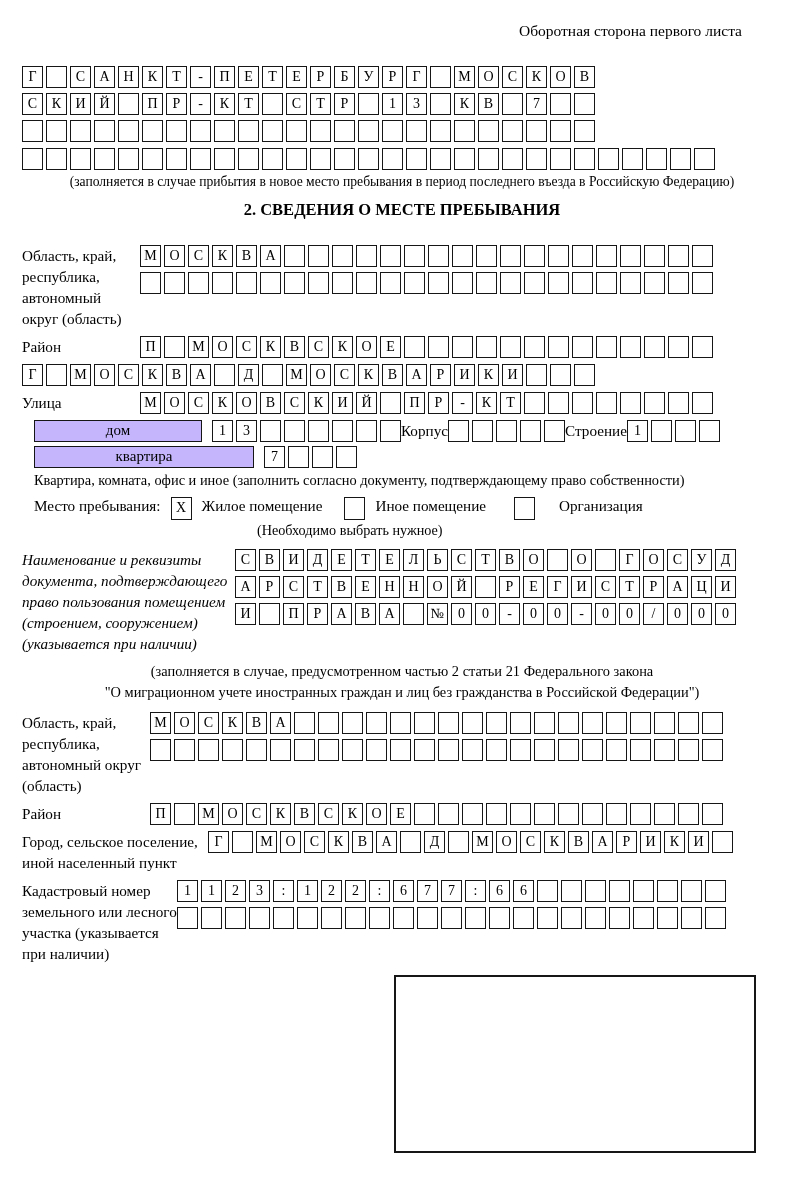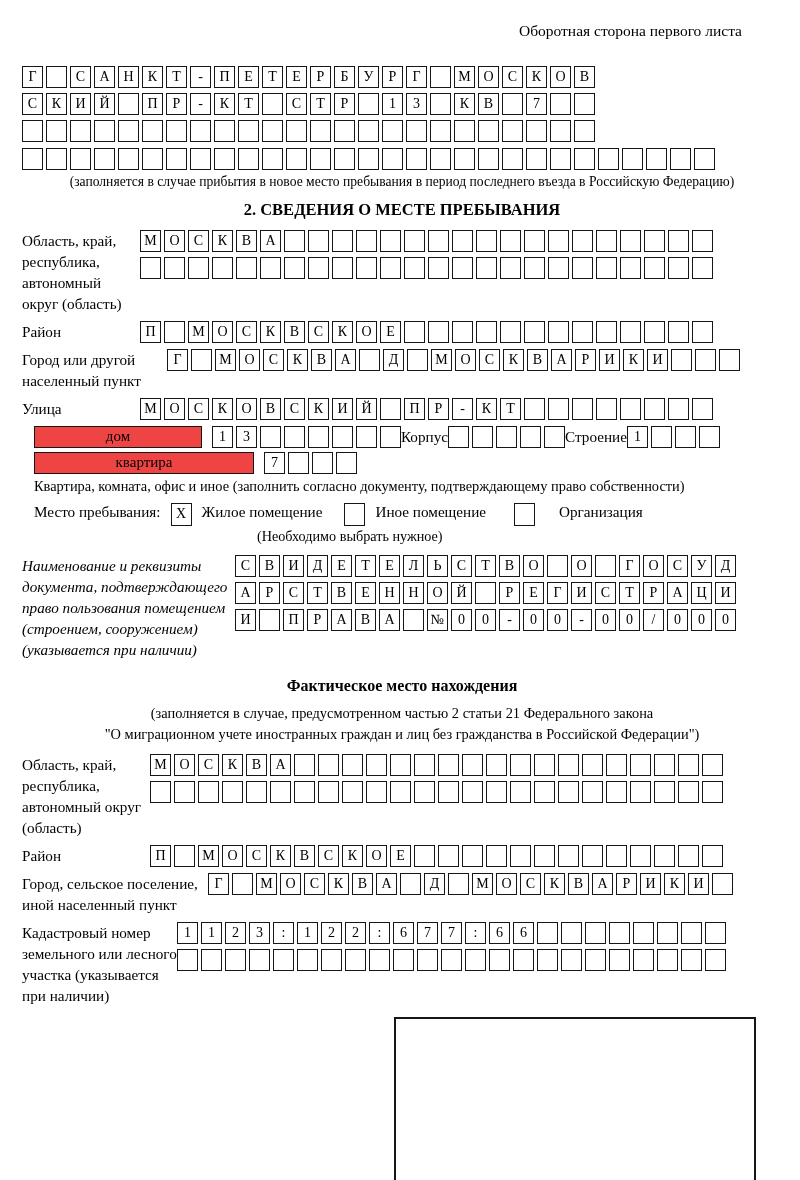--- a/index.html
+++ b/index.html
@@ -38,28 +38,28 @@
   .fullrow{margin:0 0 4px 0;}
 
   .caption{
     font-size:13.6px;text-align:center;margin:2px 0 10px 0;
   }
   .caption-left{
     font-size:14.4px;margin:3px 0 8px 12px;text-align:left;
   }
 
   .section-title{
-    text-align:center;font-weight:bold;font-size:16.5px;margin:8px 0 10px 0;
+    text-align:center;font-weight:bold;font-size:16.5px;margin:8px 0 25px 0;
   }
 
   
   .hrow{display:flex;align-items:center;margin:2px 0 4px 12px;}
   .wide-box{
     border:1.6px solid #161616;height:22px;display:flex;align-items:center;justify-content:center;
-    font-size:15px;background:#ef4444;box-sizing:border-box;
+    font-size:15px;background:#c4b5fd;box-sizing:border-box;
   }
   .box-dom{width:168px;margin-right:10px;}
   .box-kv{width:220px;margin-right:10px;}
   .inline-label{font-size:15.2px;margin:0 0;}
 
   
   .stay-row{display:flex;align-items:flex-start;margin:6px 0 2px 12px;font-size:15.2px;}
   .checkbox{
     width:19px;height:21px;border:1.6px solid #161616;
     display:flex;align-items:center;justify-content:center;
@@ -282,21 +282,20 @@
         <div class="cell"></div>
         <div class="cell"></div>
         <div class="cell"></div>
         <div class="cell"></div>
         <div class="cell"></div>
         <div class="cell"></div>
       </div>
   </div>
 
   <div class="form-row">
-    <div class="row-label w145">Город или другой населенный пункт</div>
     <div class="cellrow">
         <div class="cell">Г</div>
         <div class="cell"></div>
         <div class="cell">М</div>
         <div class="cell">О</div>
         <div class="cell">С</div>
         <div class="cell">К</div>
         <div class="cell">В</div>
         <div class="cell">А</div>
         <div class="cell"></div>
@@ -467,21 +466,20 @@
           <div class="cell">0</div>
           <div class="cell">0</div>
           <div class="cell">/</div>
           <div class="cell">0</div>
           <div class="cell">0</div>
           <div class="cell">0</div>
         </div>
     </div>
   </div>
 
-  <div class="fact-title">Фактическое место нахождения</div>
   <div class="fact-note">
     <div>(заполняется в случае, предусмотренном частью 2 статьи 21 Федерального закона</div>
     <div>"О миграционном учете иностранных граждан и лиц без гражданства в Российской Федерации")</div>
   </div>
 
   <div class="form-row">
     <div class="row-label w128">Область, край, республика, автономный округ (область)</div>
     <div class="cellcol">
       <div class="cellrow">
           <div class="cell">М</div>

